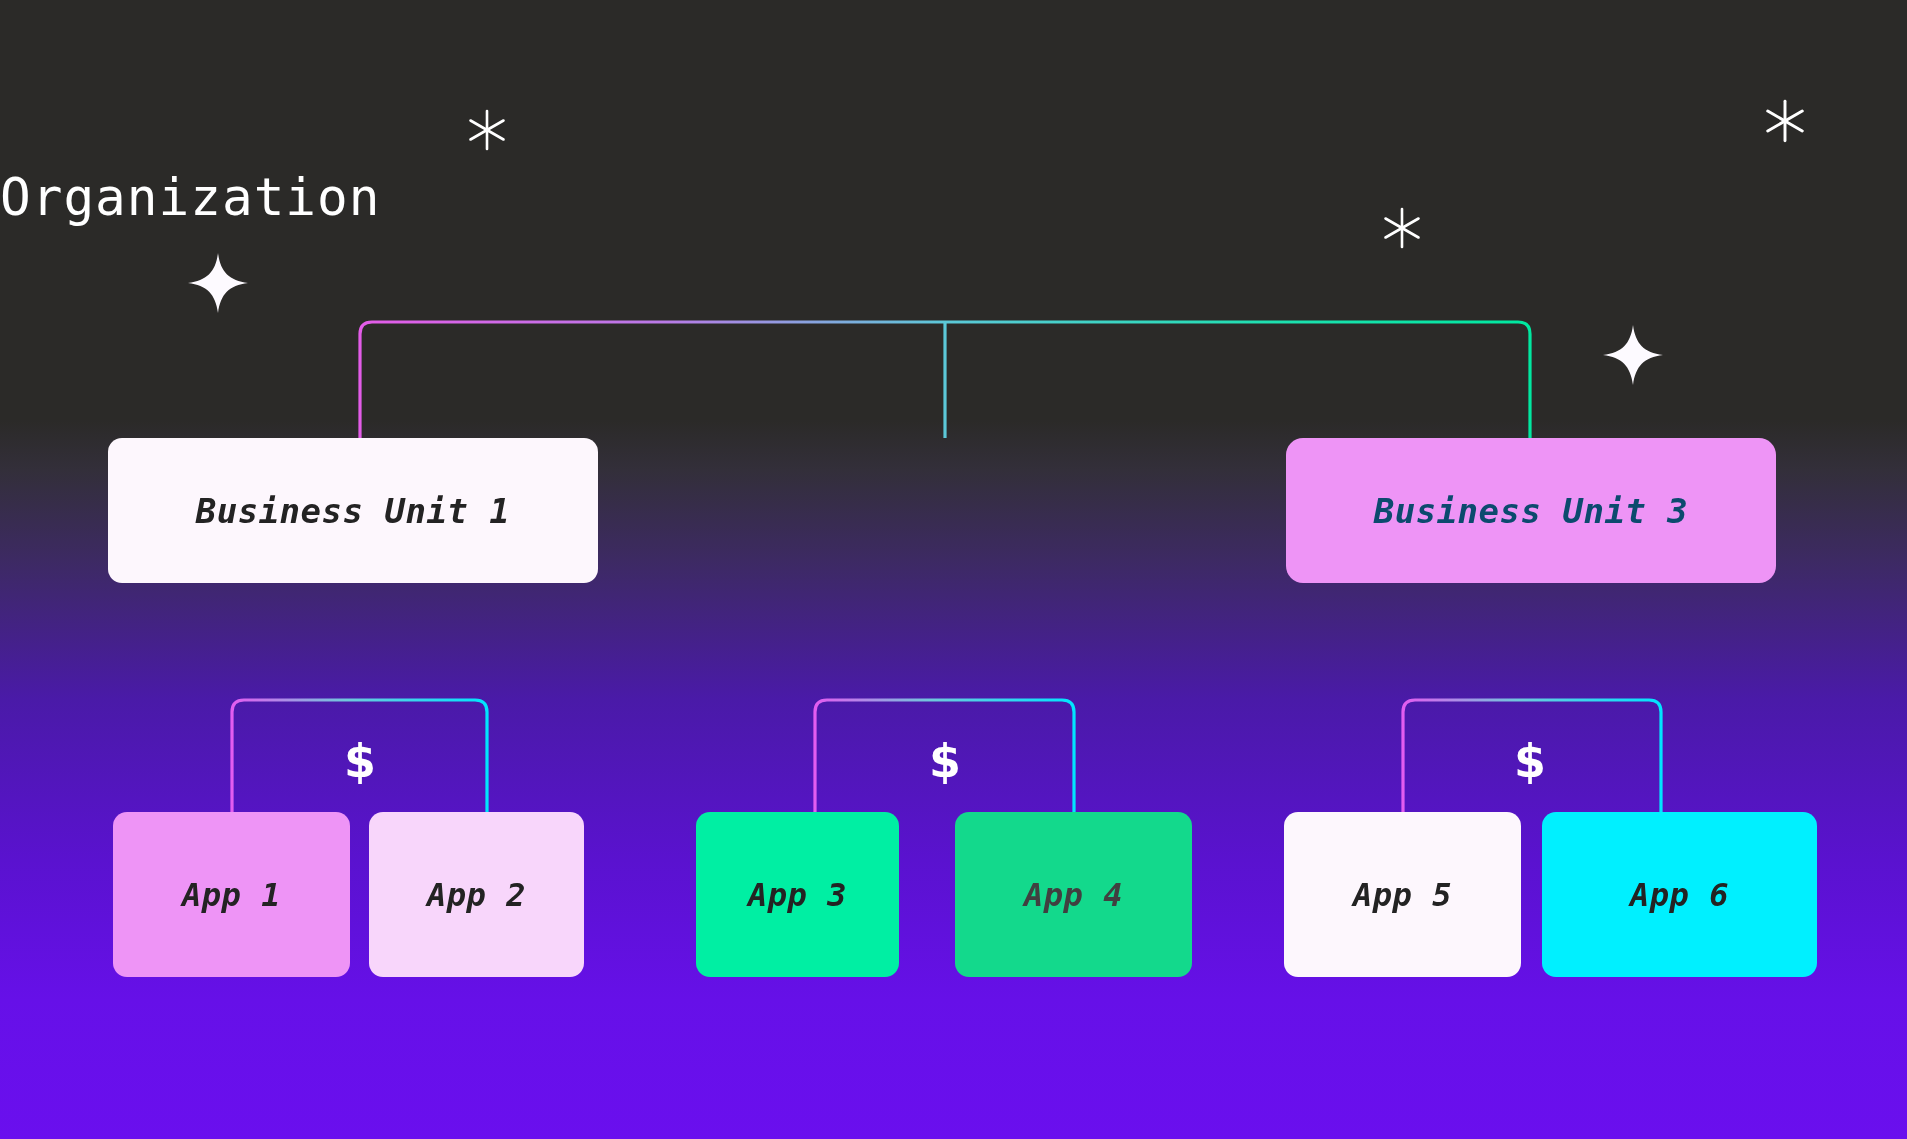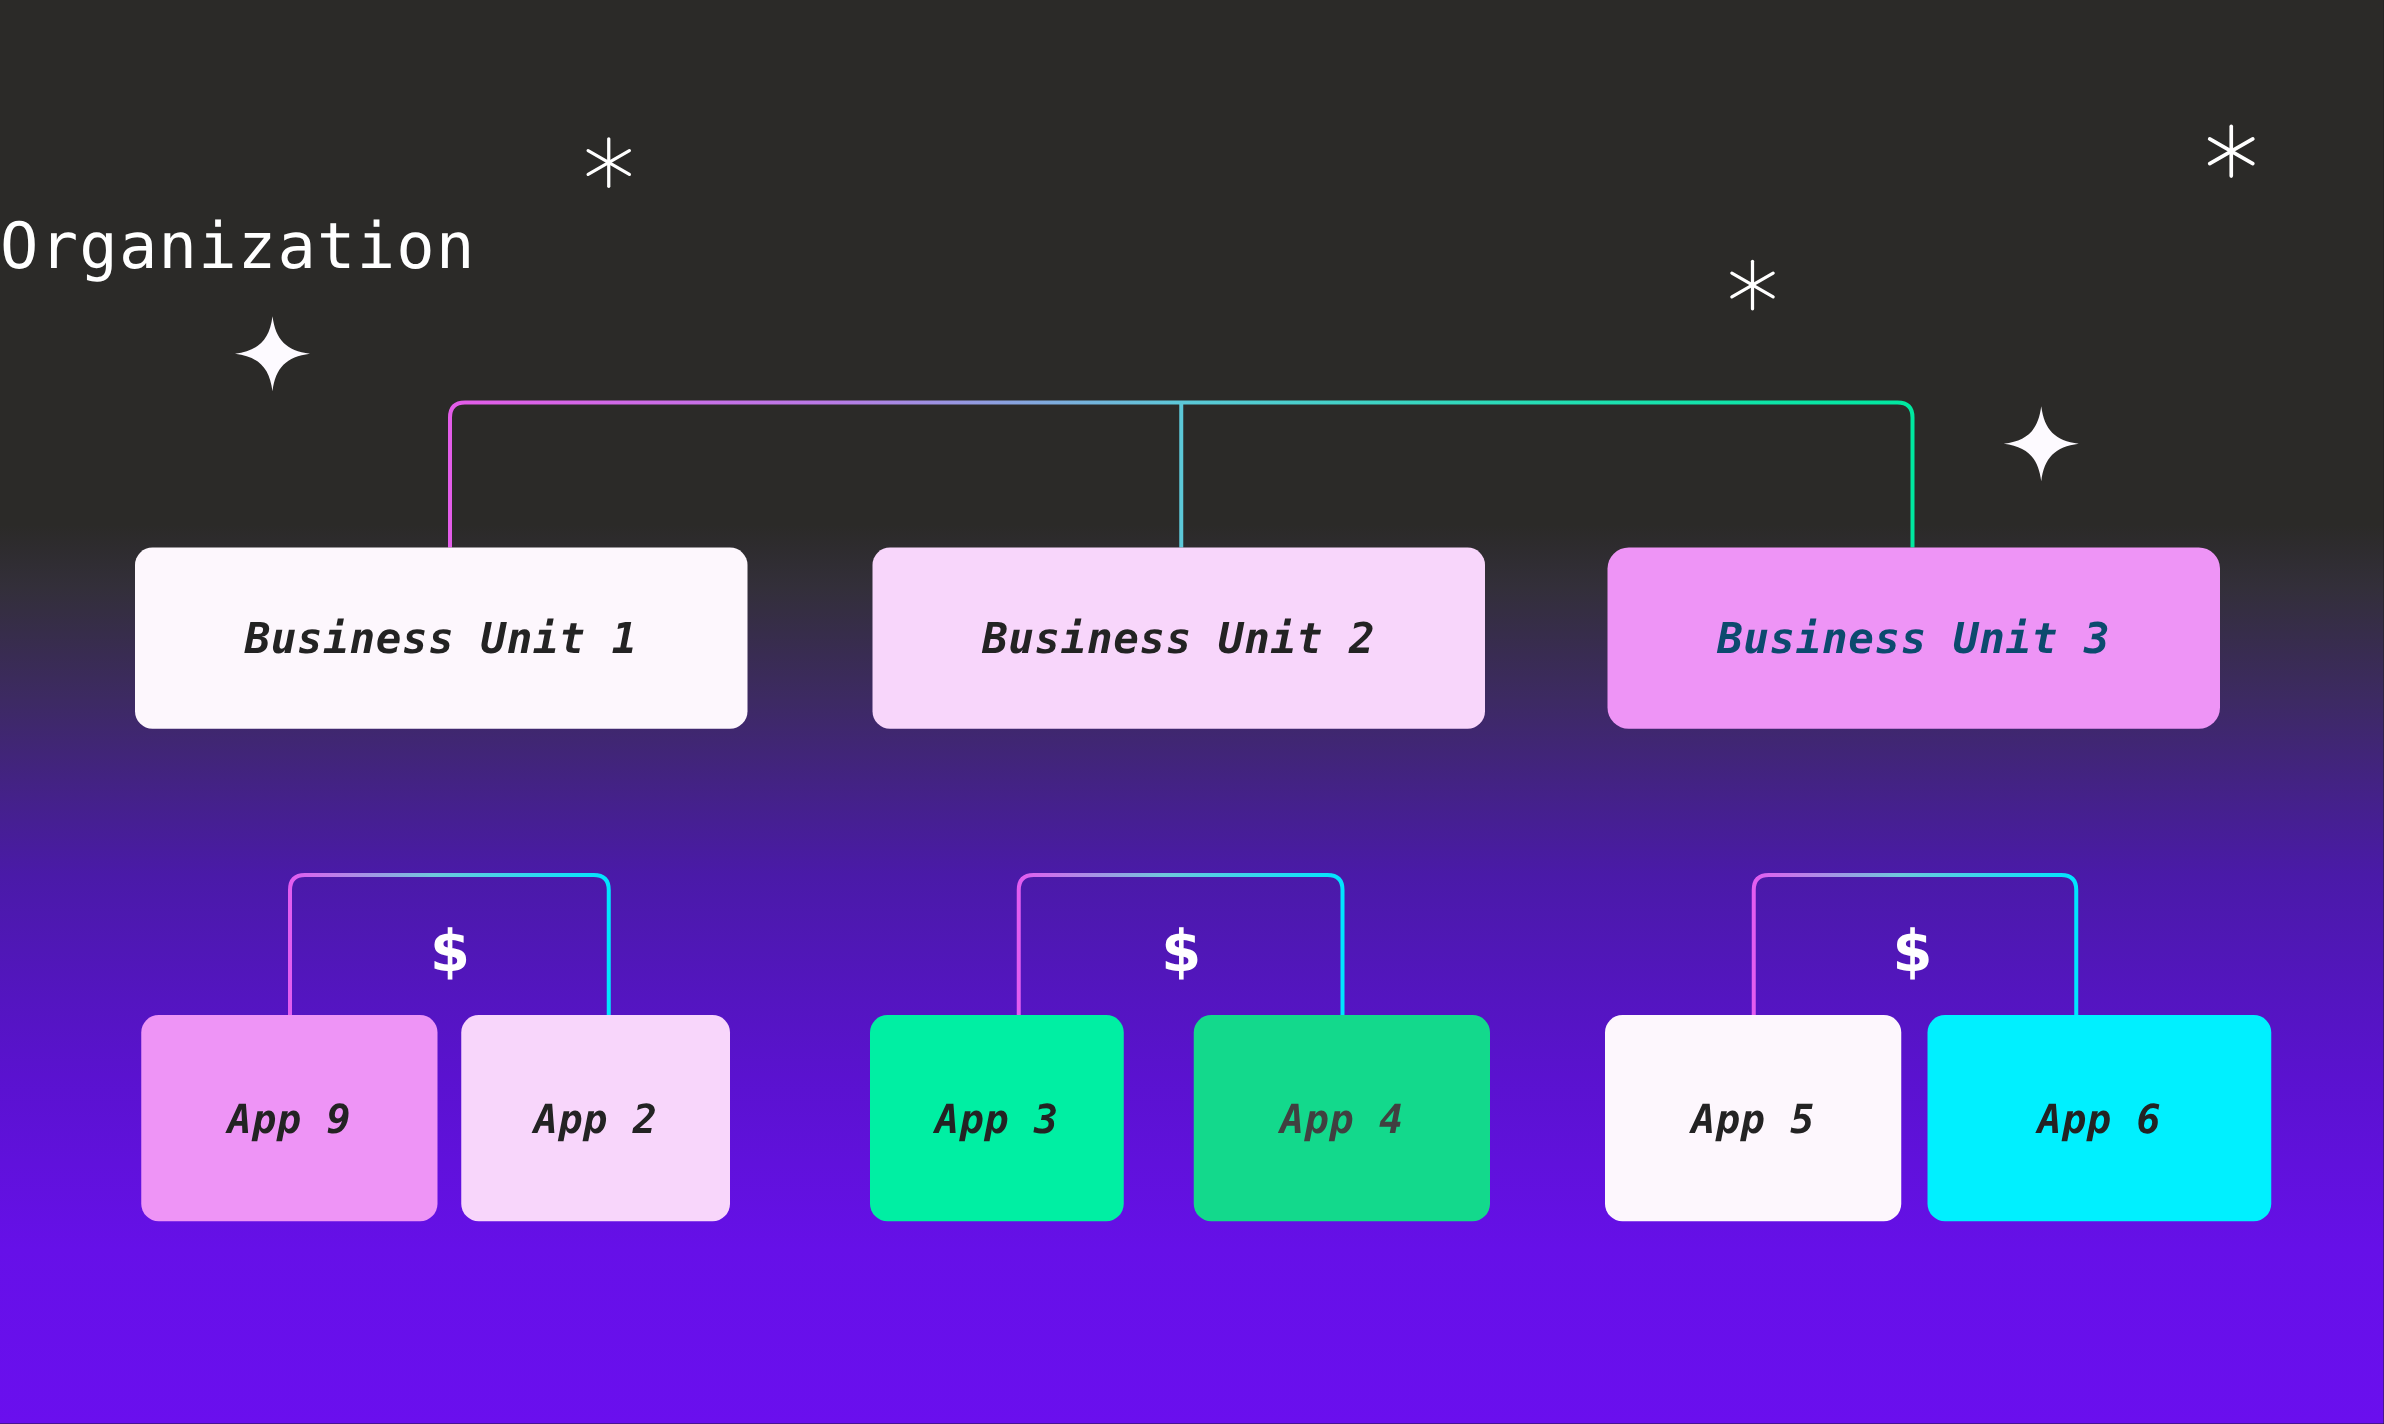--- a/index.html
+++ b/index.html
@@ -178,24 +178,23 @@
 
     <path d="M 1530 583 L 1530 700" fill="none" stroke="url(#trunkGrad)" stroke-width="3.2"></path>
     <path d="M 1403 812 L 1403 712 Q 1403 700 1415 700 L 1649 700 Q 1661 700 1661 712 L 1661 812" fill="none" stroke="url(#branchGrad)" stroke-width="3.2"></path>
   </svg>
 
   <div class="dollar" style="left:360px; top:738px;">$</div>
   <div class="dollar" style="left:945px; top:738px;">$</div>
   <div class="dollar" style="left:1530px; top:738px;">$</div>
 
   <div class="node unit" style="left:108px; top:438px; width:490px; background:#fdf7fd; color:#232323;">Business Unit 1</div>
-  <div class="node unit" style="left:698px; top:438px; width:490px; background:#f8d6fb; color:#232323;">Business Unit 2</div>
   <div class="node unit" style="left:1286px; top:438px; width:490px; background:#ee94f6; color:#0c4a6e;border-radius:17px;">Business Unit 3</div>
 
-  <div class="node app" style="left:113px; top:812px; width:237px; background:#ee94f6; color:#232323;">App 9</div>
+  <div class="node app" style="left:113px; top:812px; width:237px; background:#ee94f6; color:#232323;">App 1</div>
   <div class="node app" style="left:369px; top:812px; width:215px; background:#f8d6fb; color:#232323;">App 2</div>
 
   <div class="node app" style="left:696px; top:812px; width:203px; background:#00efa3; color:#232323;">App 3</div>
   <div class="node app" style="left:955px; top:812px; width:237px; background:#13d98c; color:#404040;">App 4</div>
 
   <div class="node app" style="left:1284px; top:812px; width:237px; background:#fdf7fd; color:#232323;">App 5</div>
   <div class="node app" style="left:1542px; top:812px; width:275px; background:#00f0ff; color:#232323;">App 6</div>
 
 </div>
 

